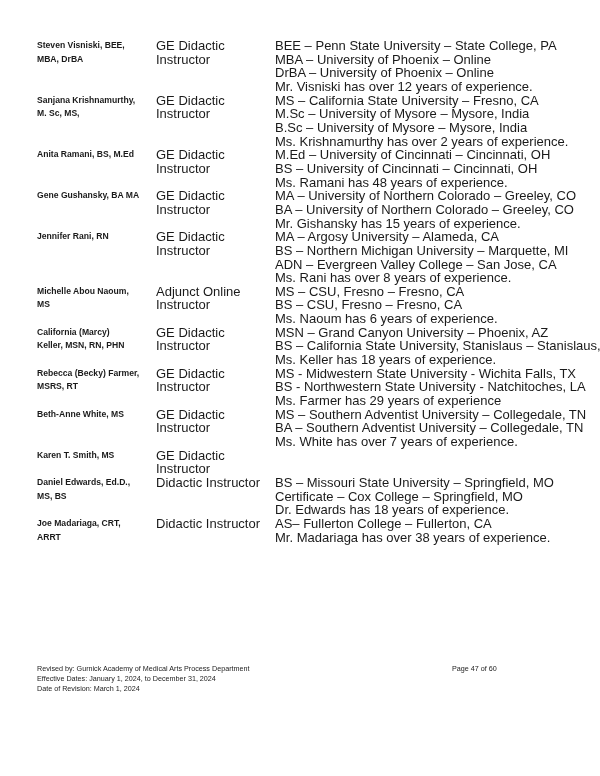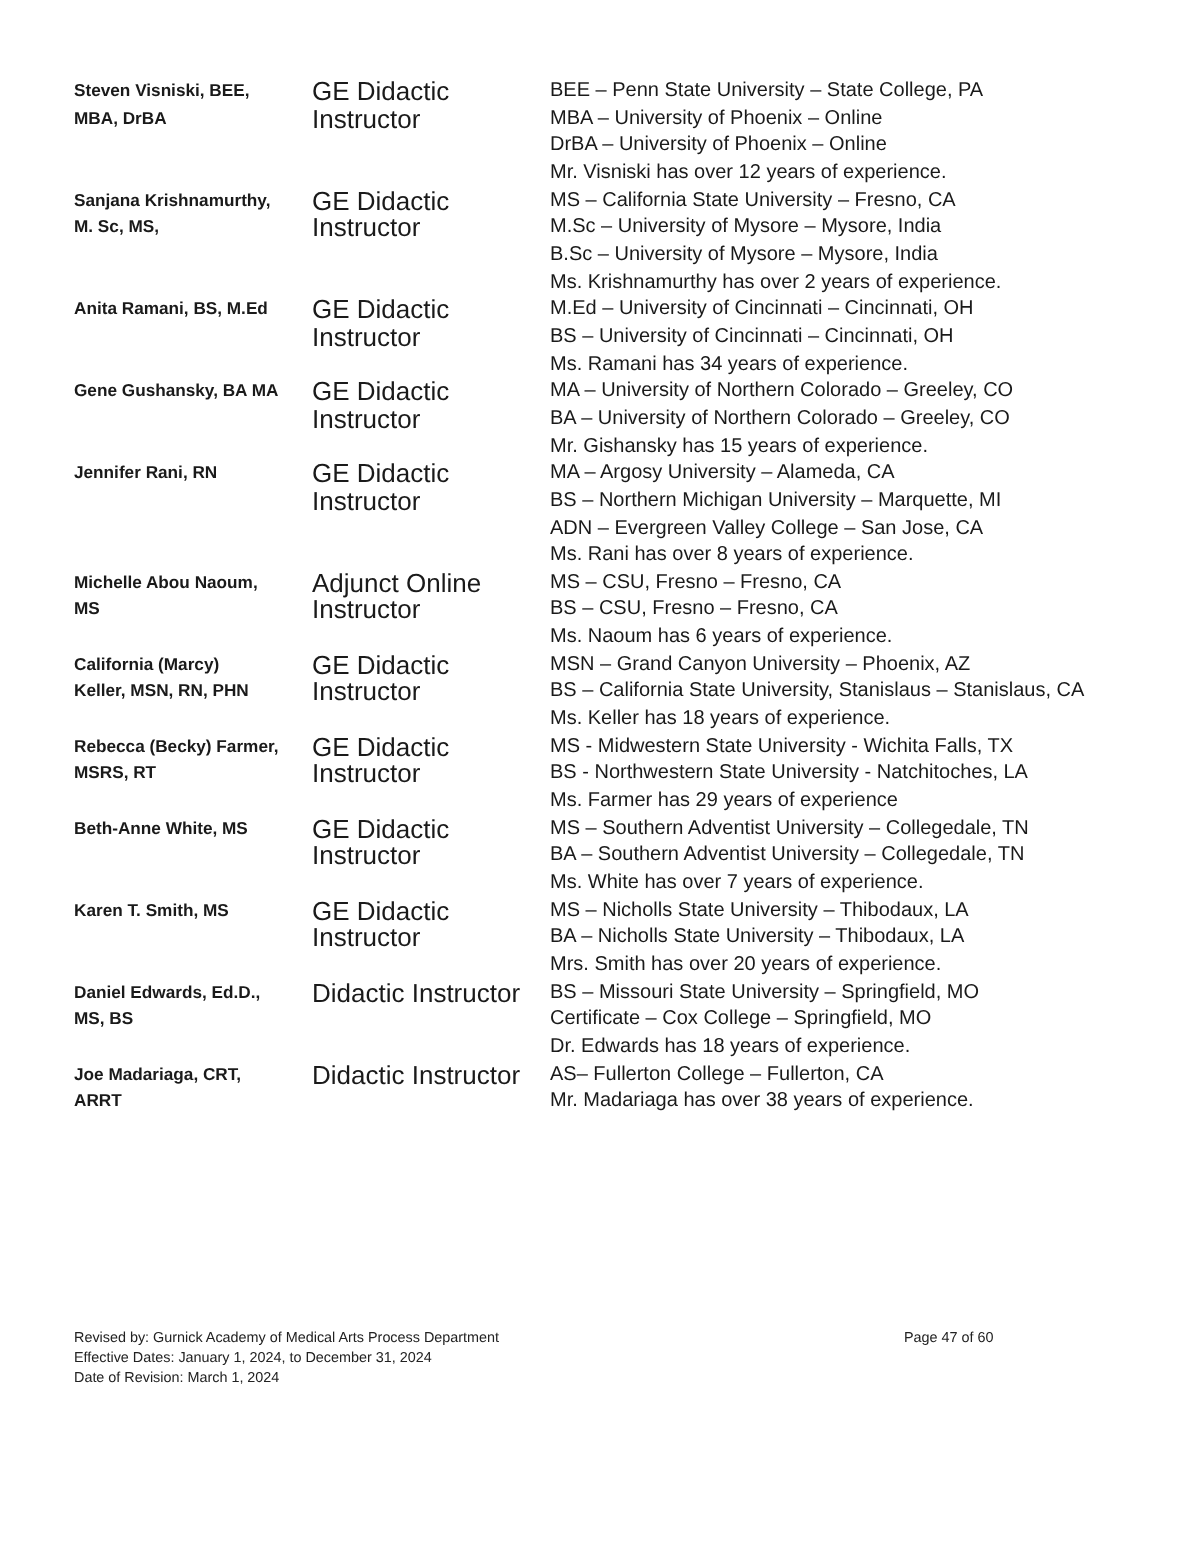--- a/index.html
+++ b/index.html
@@ -3,21 +3,21 @@
 <meta charset="utf-8">
 <style>
   html, body { margin: 0; padding: 0; background: #ffffff; }
   body { width: 600px; height: 776px; position: relative; overflow: hidden;
          font-family: "Liberation Sans", sans-serif; color: #1a1a1a; }
   .page { position: absolute; left: 0; top: 0; width: 600px; height: 776px; }
   .table { position: absolute; left: 37px; top: 27px; width: 540px; margin-top: 12px; }
   .row { display: flex; }
   .c1 { width: 119px; font-weight: bold; font-size: 8.6px; line-height: 13.65px; }
   .c2 { width: 119px; font-size: 13px; line-height: 13.65px; }
-  .c3 { width: 300px; font-size: 10px; line-height: 13.65px; }
+  .c3 { width: 300px; font-size: 13px; line-height: 13.65px; }
   .c3 div, .c1 div { white-space: nowrap; }
   .footer { position: absolute; left: 37px; top: 664px; width: 520px; font-size: 7.2px; line-height: 9.8px; color: #222; }
   .footer .pageno { position: absolute; left: 415px; top: 0; }
 </style>
 </head>
 <body>
 
 <div class="page">
   <div class="table" id="faculty-table">
       <div class="row">
@@ -47,21 +47,21 @@
         </div>
       </div>
       <div class="row">
         <div class="c1">
           <div>Anita Ramani, BS, M.Ed</div>
         </div>
         <div class="c2">GE Didactic Instructor</div>
         <div class="c3">
           <div>M.Ed – University of Cincinnati – Cincinnati, OH</div>
           <div>BS – University of Cincinnati – Cincinnati, OH</div>
-          <div>Ms. Ramani has 34 years of experience.</div>
+          <div>Ms. Ramani has 48 years of experience.</div>
         </div>
       </div>
       <div class="row">
         <div class="c1">
           <div>Gene Gushansky, BA MA</div>
         </div>
         <div class="c2">GE Didactic Instructor</div>
         <div class="c3">
           <div>MA – University of Northern Colorado – Greeley, CO</div>
           <div>BA – University of Northern Colorado – Greeley, CO</div>
@@ -125,25 +125,20 @@
           <div>MS – Southern Adventist University – Collegedale, TN</div>
           <div>BA – Southern Adventist University – Collegedale, TN</div>
           <div>Ms. White has over 7 years of experience.</div>
         </div>
       </div>
       <div class="row">
         <div class="c1">
           <div>Karen T. Smith, MS</div>
         </div>
         <div class="c2">GE Didactic Instructor</div>
-        <div class="c3">
-          <div>MS – Nicholls State University – Thibodaux, LA</div>
-          <div>BA – Nicholls State University – Thibodaux, LA</div>
-          <div>Mrs. Smith has over 20 years of experience.</div>
-        </div>
       </div>
       <div class="row">
         <div class="c1">
           <div>Daniel Edwards, Ed.D.,</div>
           <div>MS, BS</div>
         </div>
         <div class="c2">Didactic Instructor</div>
         <div class="c3">
           <div>BS – Missouri State University – Springfield, MO</div>
           <div>Certificate – Cox College – Springfield, MO</div>

